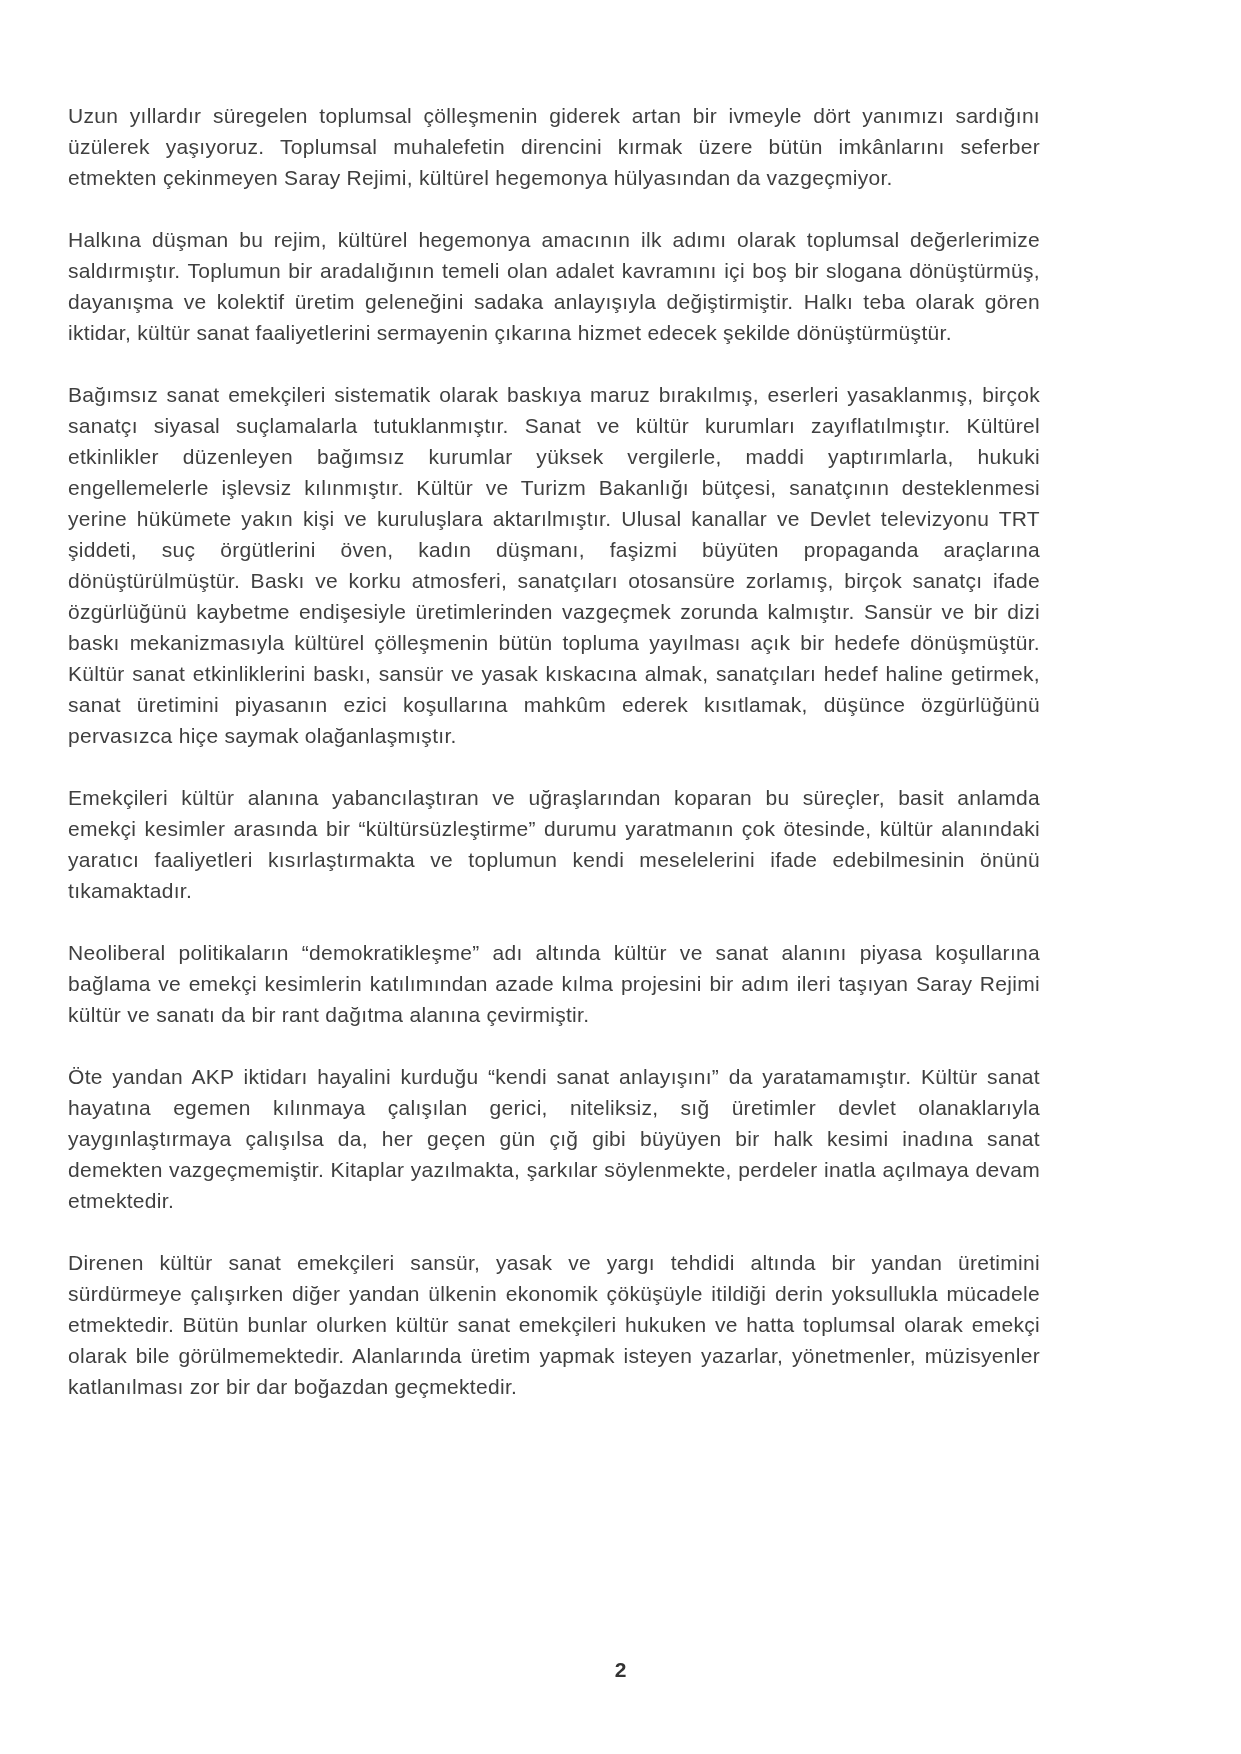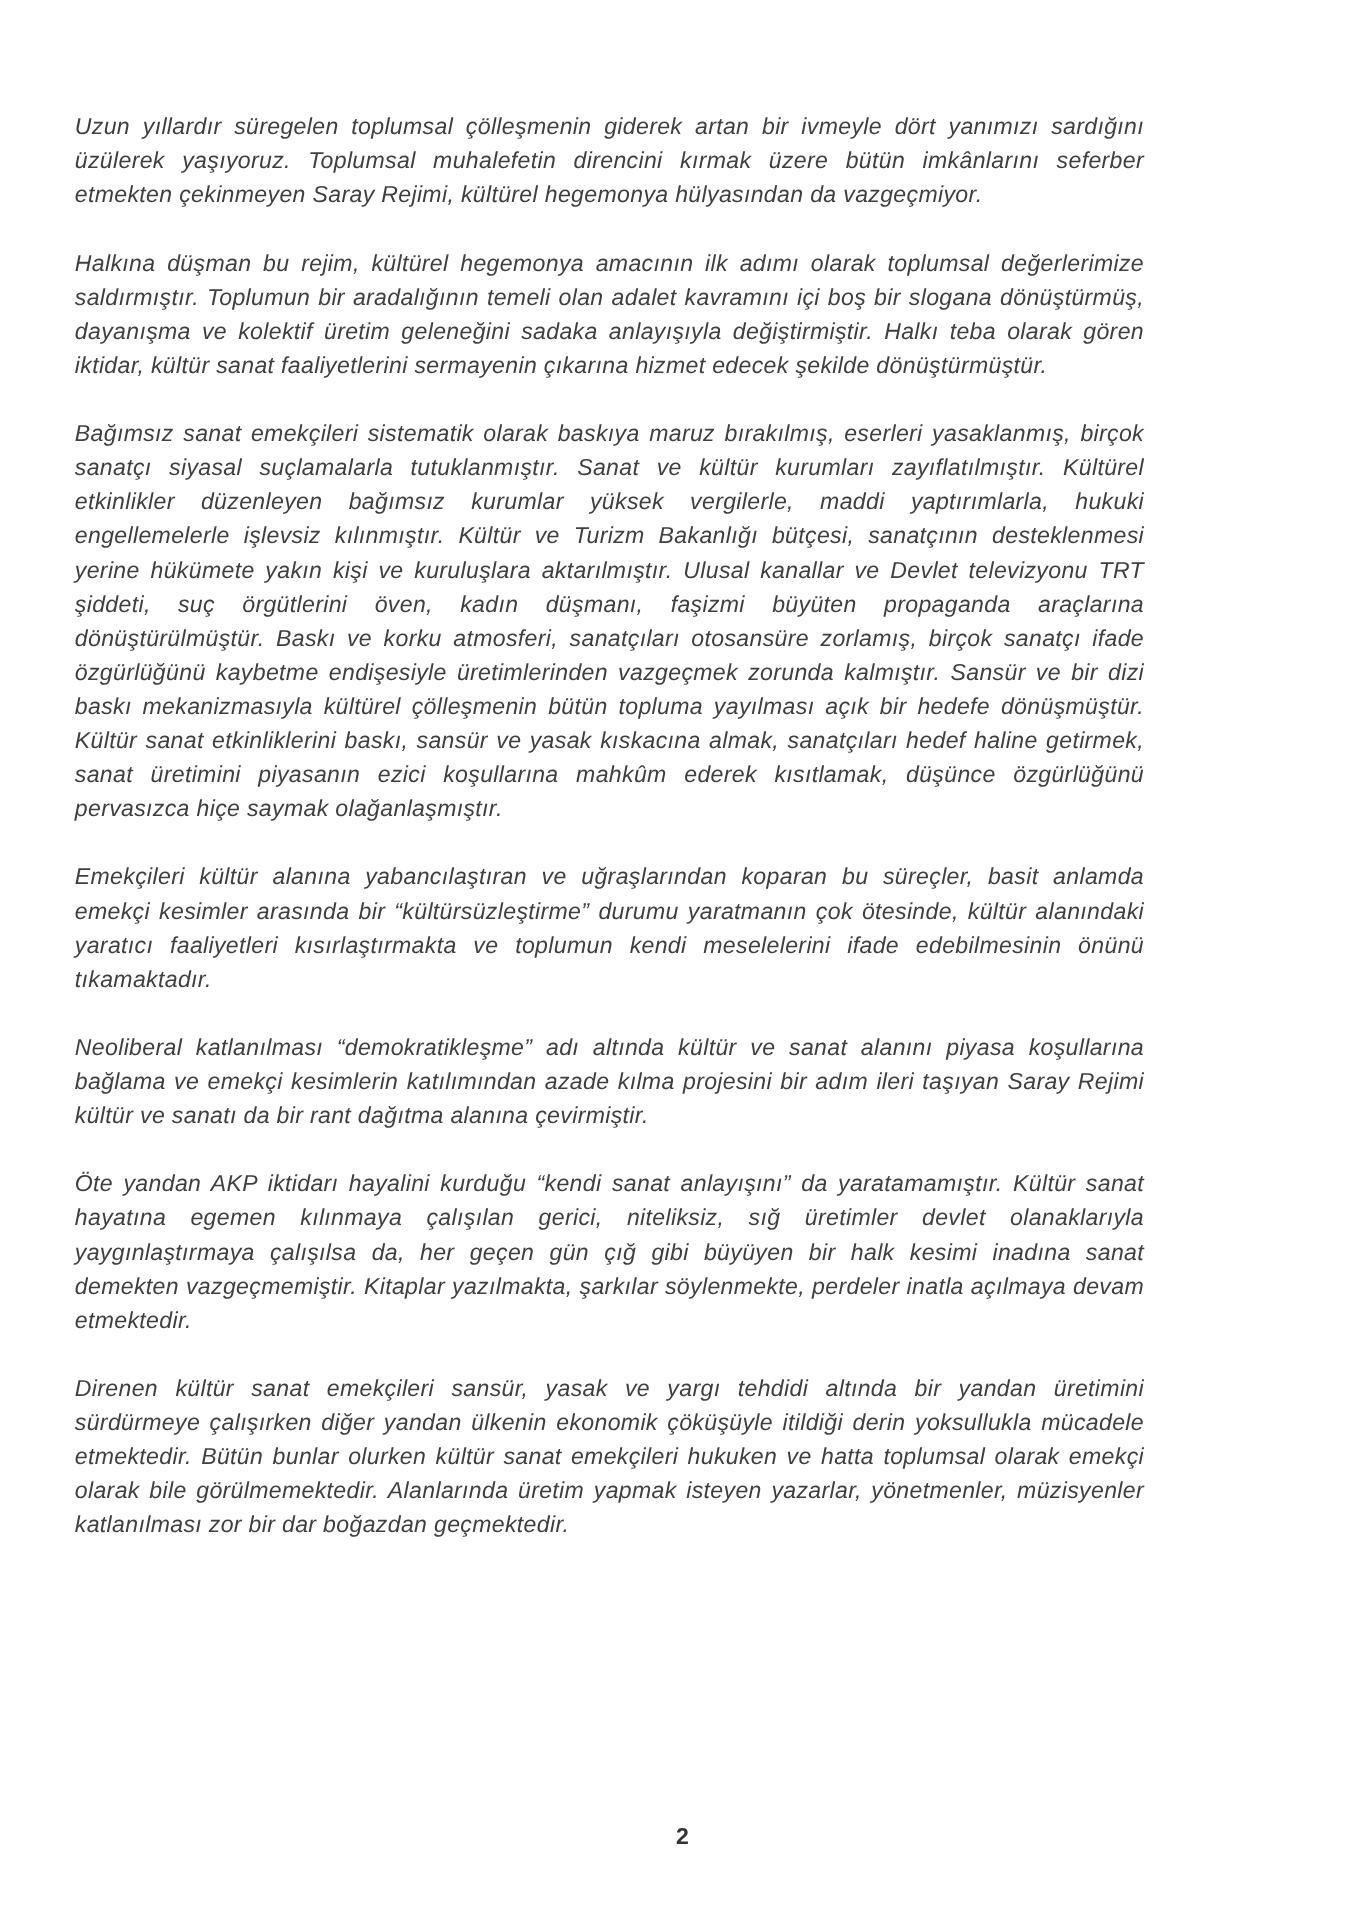--- a/index.html
+++ b/index.html
@@ -15,21 +15,20 @@
     box-sizing: border-box;
     font-family: "Liberation Sans", sans-serif;
     color: #3f3f3f;
     overflow: hidden;
   }
   .content {
     position: absolute;
     top: 100px;
     left: 68px;
     width: 972px;
-    font-style: italic;
   }
   .content p {
     margin: 0 0 31px 0;
     font-size: 21px;
     line-height: 31px;
     letter-spacing: 0.3px;
     text-align: justify;
     color: #3f3f3f;
   }
   .page-number {
@@ -45,18 +44,18 @@
 </style>
 </head>
 <body>
 
 <div class="page">
   <div class="content">
     <p>Uzun yıllardır süregelen toplumsal çölleşmenin giderek artan bir ivmeyle dört yanımızı sardığını üzülerek yaşıyoruz. Toplumsal muhalefetin direncini kırmak üzere bütün imkânlarını seferber etmekten çekinmeyen Saray Rejimi, kültürel hegemonya hülyasından da vazgeçmiyor.</p>
     <p>Halkına düşman bu rejim, kültürel hegemonya amacının ilk adımı olarak toplumsal değerlerimize saldırmıştır. Toplumun bir aradalığının temeli olan adalet kavramını içi boş bir slogana dönüştürmüş, dayanışma ve kolektif üretim geleneğini sadaka anlayışıyla değiştirmiştir. Halkı teba olarak gören iktidar, kültür sanat faaliyetlerini sermayenin çıkarına hizmet edecek şekilde dönüştürmüştür.</p>
     <p>Bağımsız sanat emekçileri sistematik olarak baskıya maruz bırakılmış, eserleri yasaklanmış, birçok sanatçı siyasal suçlamalarla tutuklanmıştır. Sanat ve kültür kurumları zayıflatılmıştır. Kültürel etkinlikler düzenleyen bağımsız kurumlar yüksek vergilerle, maddi yaptırımlarla, hukuki engellemelerle işlevsiz kılınmıştır. Kültür ve Turizm Bakanlığı bütçesi, sanatçının desteklenmesi yerine hükümete yakın kişi ve kuruluşlara aktarılmıştır. Ulusal kanallar ve Devlet televizyonu TRT şiddeti, suç örgütlerini öven, kadın düşmanı, faşizmi büyüten propaganda araçlarına dönüştürülmüştür. Baskı ve korku atmosferi, sanatçıları otosansüre zorlamış, birçok sanatçı ifade özgürlüğünü kaybetme endişesiyle üretimlerinden vazgeçmek zorunda kalmıştır. Sansür ve bir dizi baskı mekanizmasıyla kültürel çölleşmenin bütün topluma yayılması açık bir hedefe dönüşmüştür. Kültür sanat etkinliklerini baskı, sansür ve yasak kıskacına almak, sanatçıları hedef haline getirmek, sanat üretimini piyasanın ezici koşullarına mahkûm ederek kısıtlamak, düşünce özgürlüğünü pervasızca hiçe saymak olağanlaşmıştır.</p>
     <p>Emekçileri kültür alanına yabancılaştıran ve uğraşlarından koparan bu süreçler, basit anlamda emekçi kesimler arasında bir “kültürsüzleştirme” durumu yaratmanın çok ötesinde, kültür alanındaki yaratıcı faaliyetleri kısırlaştırmakta ve toplumun kendi meselelerini ifade edebilmesinin önünü tıkamaktadır.</p>
-    <p>Neoliberal katlanılması “demokratikleşme” adı altında kültür ve sanat alanını piyasa koşullarına bağlama ve emekçi kesimlerin katılımından azade kılma projesini bir adım ileri taşıyan Saray Rejimi kültür ve sanatı da bir rant dağıtma alanına çevirmiştir.</p>
+    <p>Neoliberal politikaların “demokratikleşme” adı altında kültür ve sanat alanını piyasa koşullarına bağlama ve emekçi kesimlerin katılımından azade kılma projesini bir adım ileri taşıyan Saray Rejimi kültür ve sanatı da bir rant dağıtma alanına çevirmiştir.</p>
     <p>Öte yandan AKP iktidarı hayalini kurduğu “kendi sanat anlayışını” da yaratamamıştır. Kültür sanat hayatına egemen kılınmaya çalışılan gerici, niteliksiz, sığ üretimler devlet olanaklarıyla yaygınlaştırmaya çalışılsa da, her geçen gün çığ gibi büyüyen bir halk kesimi inadına sanat demekten vazgeçmemiştir. Kitaplar yazılmakta, şarkılar söylenmekte, perdeler inatla açılmaya devam etmektedir.</p>
     <p>Direnen kültür sanat emekçileri sansür, yasak ve yargı tehdidi altında bir yandan üretimini sürdürmeye çalışırken diğer yandan ülkenin ekonomik çöküşüyle itildiği derin yoksullukla mücadele etmektedir. Bütün bunlar olurken kültür sanat emekçileri hukuken ve hatta toplumsal olarak emekçi olarak bile görülmemektedir. Alanlarında üretim yapmak isteyen yazarlar, yönetmenler, müzisyenler katlanılması zor bir dar boğazdan geçmektedir.</p>
   </div>
   <div class="page-number">2</div>
 </div>
 
 </body></html>

